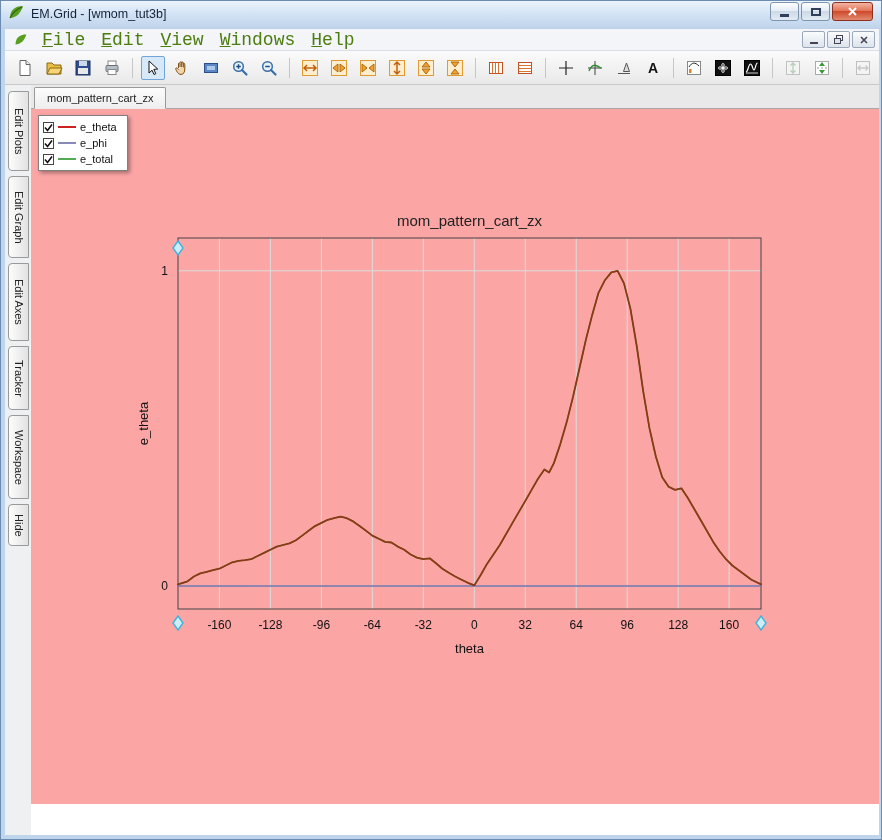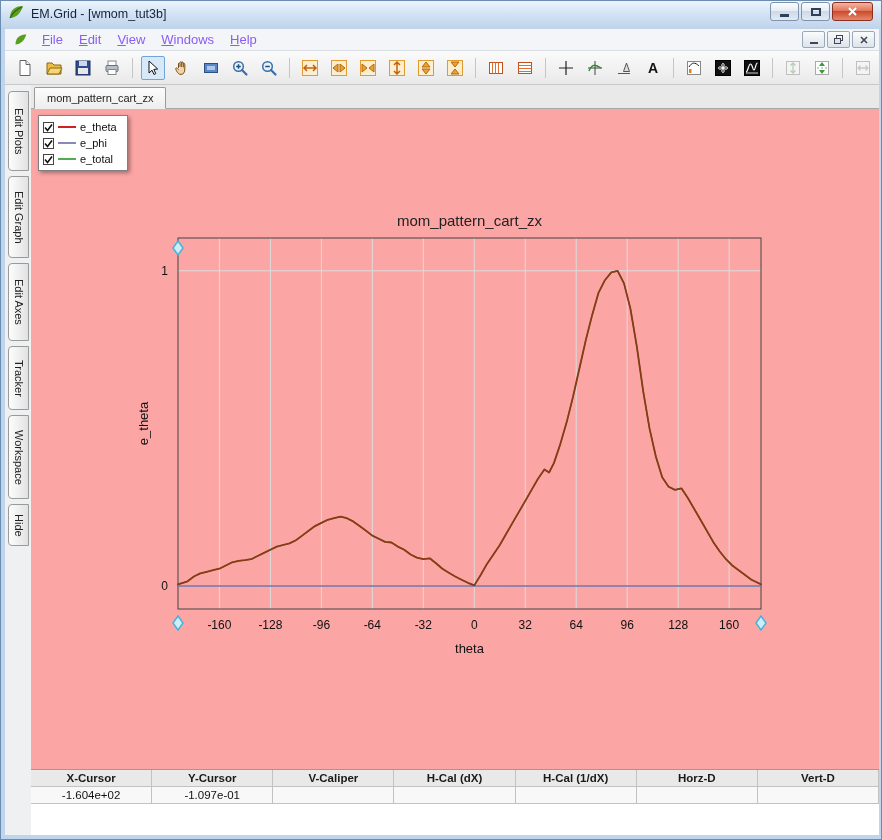--- a/index.html
+++ b/index.html
@@ -17,21 +17,21 @@
     background:linear-gradient(#fcfdfe,#e7edf5 45%,#ccd8e6 46%,#e2ebf4);
     display:flex; align-items:center; justify-content:center; cursor:default; }
   .win-btn.close { width:41px; background:linear-gradient(#f2b5a2,#e2765a 45%,#cc4526 46%,#e28a70); border-color:#8e2f1d; }
   .glyph-min { width:9px; height:3px; background:#30405a; margin-top:8px; }
   .glyph-max { width:10px; height:8px; border:2px solid #30405a; background:transparent; }
 
   
   .menubar { position:absolute; left:4px; top:28px; width:874px; height:22px; background:#f3f5f8;
     border-bottom:1px solid #d9dee4; display:flex; align-items:center; padding:0 4px; }
   .menu-appicon { width:15px; height:15px; margin:0 6px 0 4px; flex:none; }
-  .menu-item { padding:3px 8px; font-size:13px; color:#8b5cf6; }
+  .menu-item { padding:3px 8px; font-size:18px; color:#4d7c0f;font-family:Liberation Mono, monospace; }
   .menu-spacer { flex:1; }
   .mdi-btn { width:23px; height:17px; border:1px solid #9aa8ba; border-radius:2px; margin-left:2px;
     background:linear-gradient(#fafbfc,#dde4ec); display:flex; align-items:center; justify-content:center; }
 
   
   .toolbar { position:absolute; left:4px; top:50px; width:874px; height:34px;
     background:linear-gradient(#fbfbfb,#e9e9e9); border-bottom:1px solid #c9c9c9;
     display:flex; align-items:center; padding-left:8px; gap:5px; overflow:hidden; }
   .tbtn { width:24px; height:24px; display:flex; align-items:center; justify-content:center; flex:none; border:1px solid transparent; }
   .tbtn.active { background:#d7e8f9; border:1px solid #71a5d9; border-radius:2px; }
@@ -354,36 +354,20 @@
               <text x="137" y="165.8" text-anchor="end">1</text>
             </g>
             <text x="438.5" y="117" text-anchor="middle" font-size="15" fill="#222" font-family="&quot;Liberation Sans&quot;,sans-serif">mom_pattern_cart_zx</text>
             <text x="438.5" y="544" text-anchor="middle" font-size="13" fill="#111" font-family="&quot;Liberation Sans&quot;,sans-serif">theta</text>
             <text x="117" y="314.5" text-anchor="middle" font-size="13" fill="#111" transform="rotate(-90 117 314.5)" font-family="&quot;Liberation Sans&quot;,sans-serif">e_theta</text>
             <polygon points="147,132 152,139 147,146 142,139" fill="#cdeef9" stroke="#3fb3dc" stroke-width="1.4"></polygon>
             <polygon points="147,507 152,514 147,521 142,514" fill="#cdeef9" stroke="#3fb3dc" stroke-width="1.4"></polygon>
             <polygon points="730,507 735,514 730,521 725,514" fill="#cdeef9" stroke="#3fb3dc" stroke-width="1.4"></polygon>
           </svg>
       </div>
-      <div class="status-table">
-        <div class="st-h">X-Cursor</div>
-        <div class="st-h">Y-Cursor</div>
-        <div class="st-h">V-Caliper</div>
-        <div class="st-h">H-Cal (dX)</div>
-        <div class="st-h">H-Cal (1/dX)</div>
-        <div class="st-h">Horz-D</div>
-        <div class="st-h">Vert-D</div>
-        <div class="st-v">-1.604e+02</div>
-        <div class="st-v">-1.097e-01</div>
-        <div class="st-v"></div>
-        <div class="st-v"></div>
-        <div class="st-v"></div>
-        <div class="st-v"></div>
-        <div class="st-v"></div>
-      </div>
       <div class="footer-fill"></div>
     </div>
   </div>
 
   <div class="legend">
     <div class="legend-row">
       <span class="legend-check">
           <svg width="9" height="9">
             <polyline points="1,4.5 3.5,7.5 8,1.5" fill="none" stroke="#111" stroke-width="1.6"></polyline>
           </svg>

